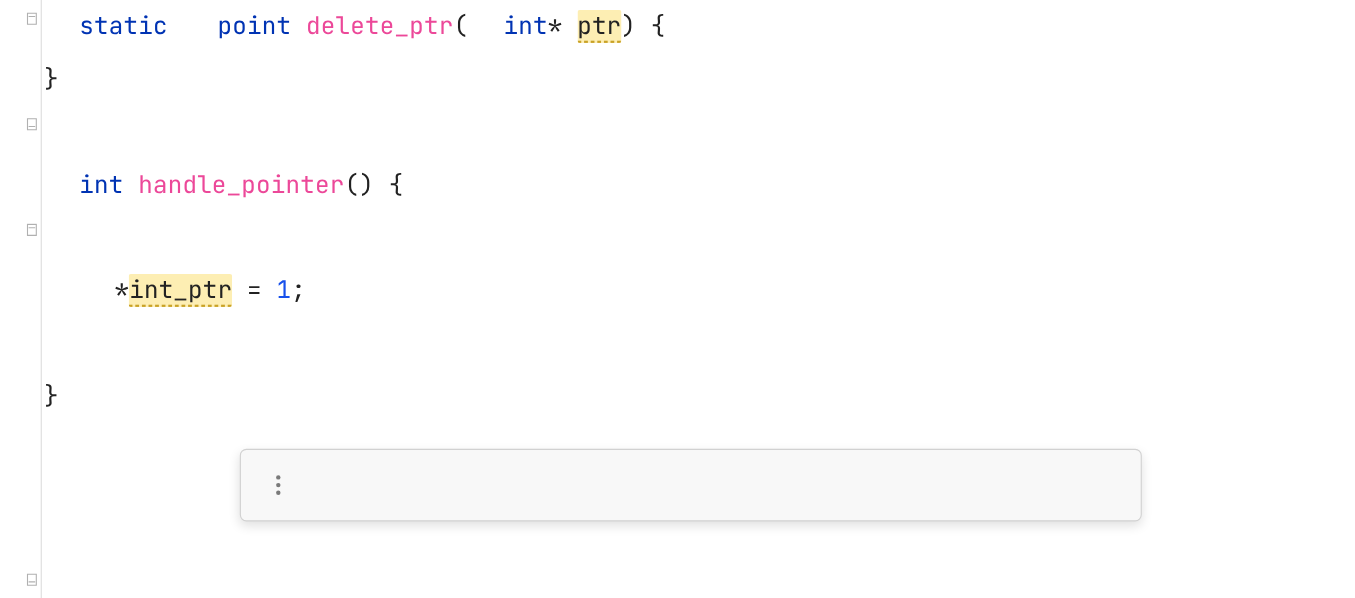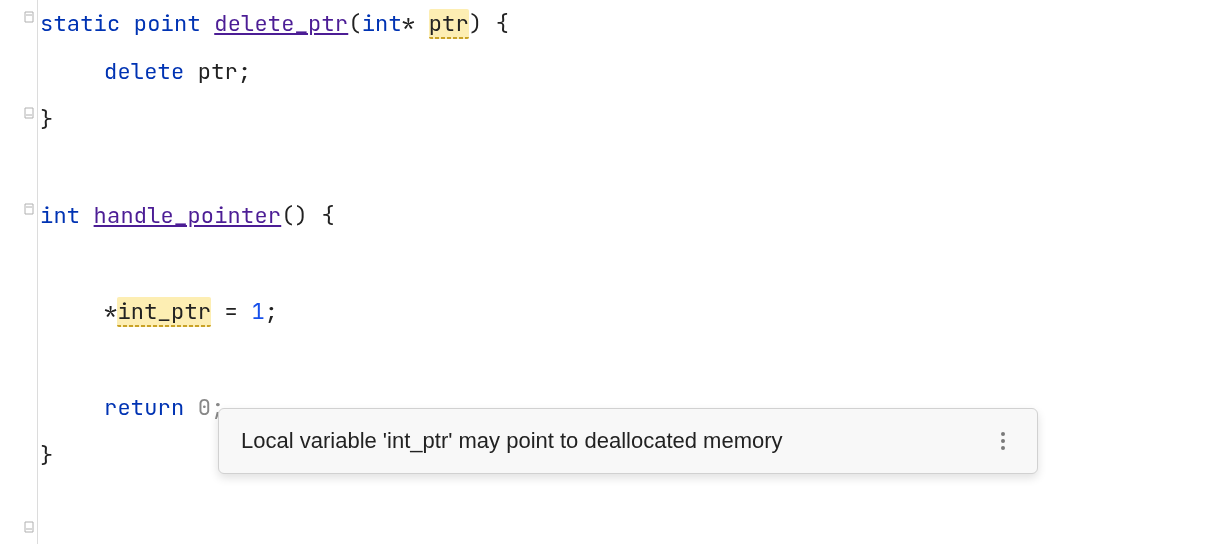--- a/index.html
+++ b/index.html
@@ -38,22 +38,22 @@
     right: 0;
     height: 100%;
     padding-left: 2px;
   }
   .line {
     height: 48px;
     line-height: 48px;
     white-space: pre;
     letter-spacing: 0.2px;
   }
-  .kw { color: #0033b3; }
-  .fn { color: #4c1d95; text-decoration: underline; }
+  .kw { color: #0033b3; margin-left: 32px; }
+  .fn { color: #ec4899; }
   .id { color: #222222; }
   .num { color: #1750eb; }
   .pln { color: #222222; }
   .indent { display:inline-block; width: 64px; }
   .hl {
     background: #fdeeb3;
     border-radius: 2px;
   }
   .warn-underline {
     background-image: linear-gradient(to right, #c9a227 60%, transparent 0%);
@@ -122,42 +122,39 @@
         <path d="M2 1 h8 v10 h-8 z" fill="none" stroke="#b0b0b0" stroke-width="1"></path>
         <path d="M3 8 h6" stroke="#b0b0b0" stroke-width="1"></path>
       </svg>
   </div>
 </div>
 
 <div class="code-area">
 
   <div class="line"><span class="kw">static</span> <span class="kw">point</span> <span class="fn">delete_ptr</span><span class="pln">(</span><span class="kw">int</span><span class="pln">*</span><span class="pln"> </span><span class="id hl warn-underline">ptr</span><span class="pln">) {</span></div>
 
-  <div class="line"><span class="indent"></span><span class="kw">delete</span><span> </span><span class="id">ptr</span><span class="pln">;</span></div>
 
   <div class="line"><span class="pln">}</span></div>
 
   <div class="line"></div>
 
   <div class="line"><span class="kw">int</span><span> </span><span class="fn">handle_pointer</span><span class="pln">() {</span></div>
 
 
   <div class="line"></div>
 
 
   <div class="line"><span class="indent"></span><span class="pln">*</span><span class="id hl warn-underline">int_ptr</span><span class="pln"> = </span><span class="num">1</span><span class="pln">;</span></div>
 
   <div class="line"></div>
 
-  <div class="line"><span class="indent"></span><span class="kw">return</span><span> </span><span class="pln" style="color:#888">0;</span></div>
 
   <div class="line"><span class="pln">}</span></div>
 
 </div>
 
 <div class="tooltip">
-  <div class="tooltip-text">Local variable 'int_ptr' may point to deallocated memory</div>
   <div class="tooltip-more">
     <span></span>
       <span></span>
       <span></span>
   </div>
 </div>
 
 </body></html>

